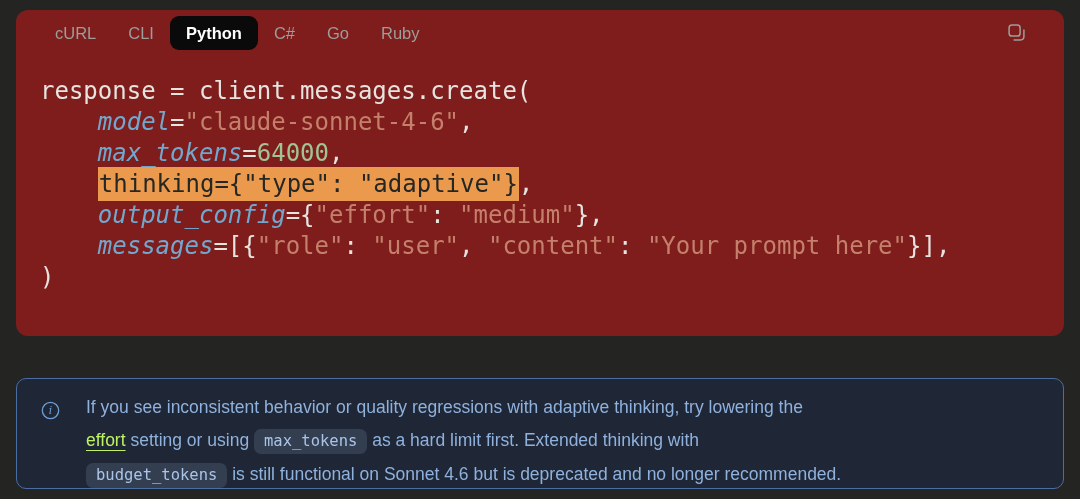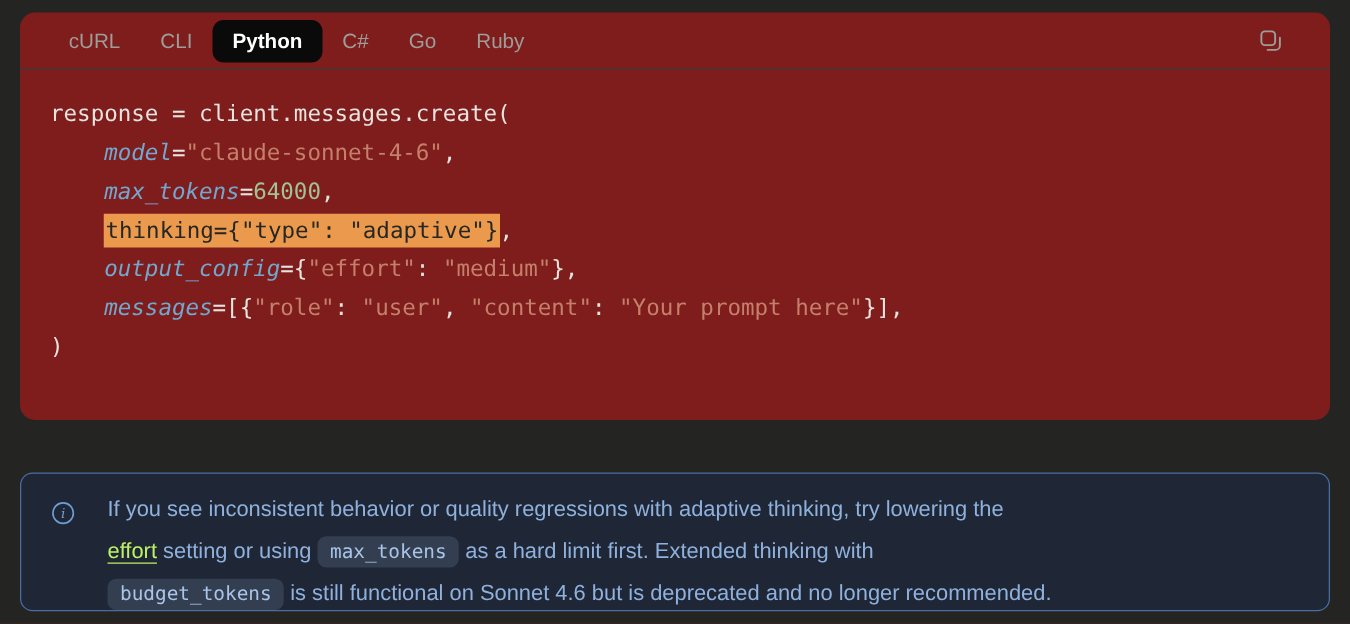--- a/index.html
+++ b/index.html
@@ -49,21 +49,21 @@
     background: none;
     border: none;
     cursor: pointer;
     padding: 4px;
     display: flex;
     align-items: center;
   }
   .code-body {
     padding: 20px 24px;
     font-family: "DejaVu Sans Mono", monospace;
-    font-size: 18px;
+    font-size: 24px;
     line-height: 31px;
     white-space: pre;
     color: #e6e4df;
   }
   .code-line { height: 31px; }
   .tok-plain  { color: #e6e4df; }
   .tok-ident  { color: #72a7ce; font-style: italic; }
   .tok-string { color: #c5806b; }
   .tok-number { color: #a2c493; }
   .tok-highlight {

